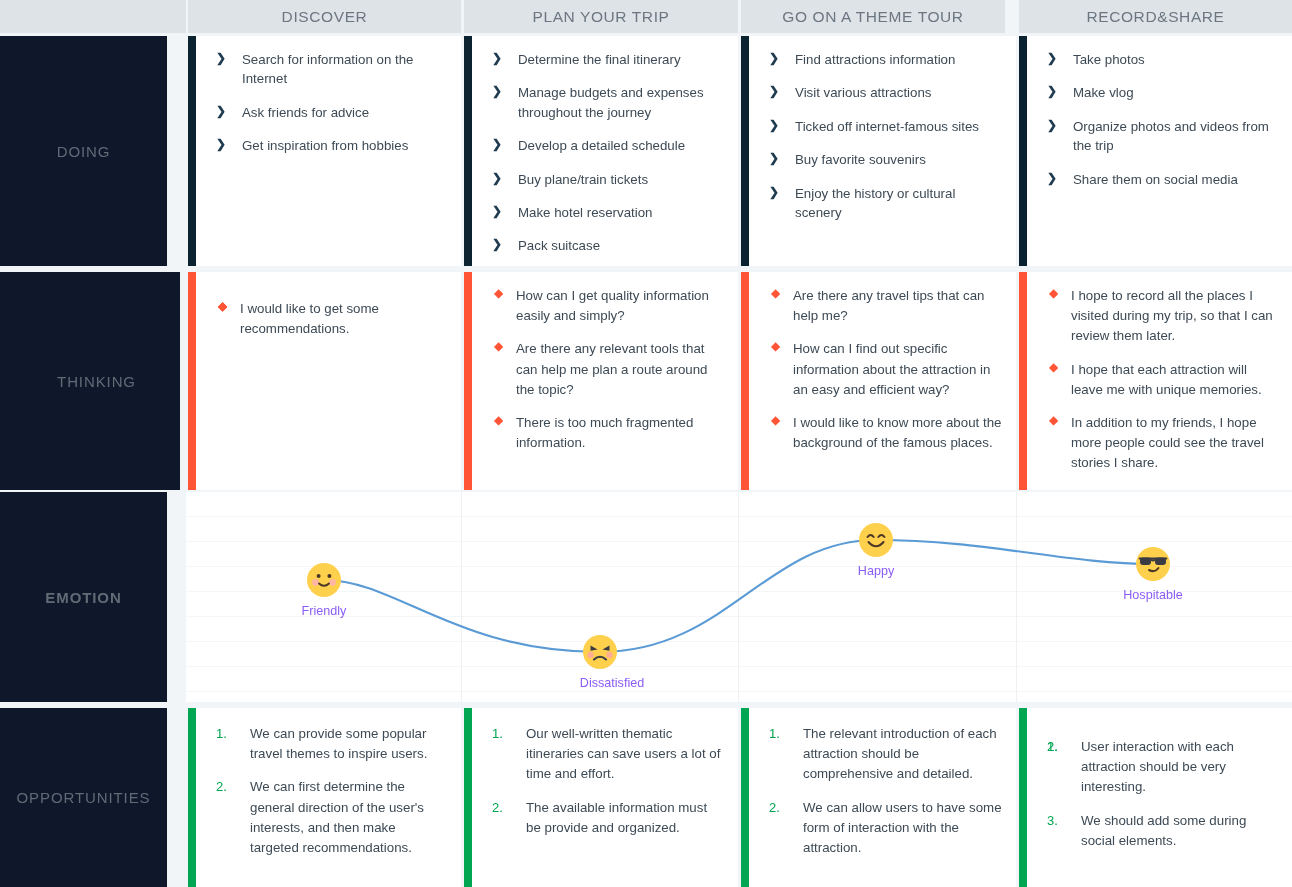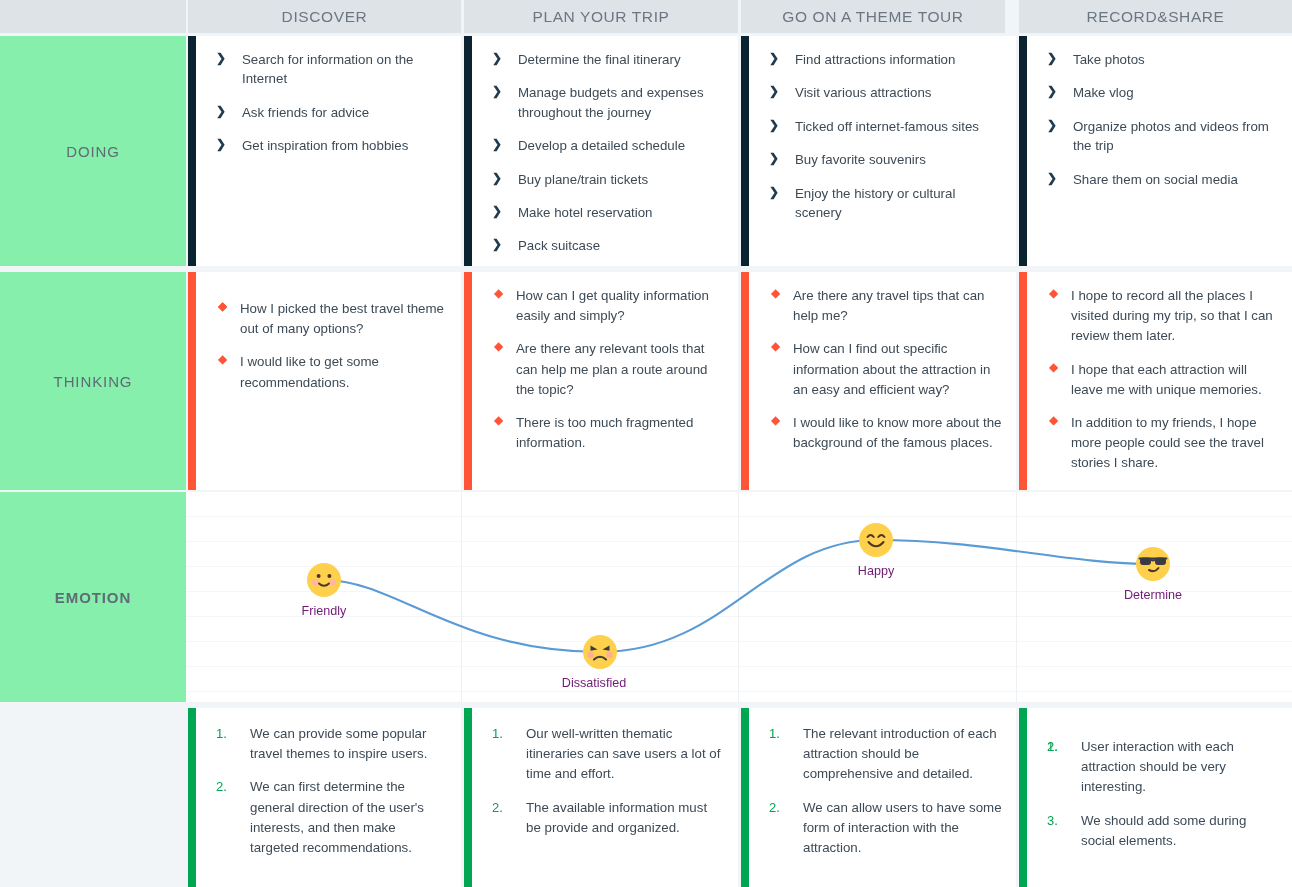--- a/index.html
+++ b/index.html
@@ -16,21 +16,21 @@
   .header-row{position:absolute;left:0;top:0;width:1292px;height:33px;}
   .header-corner{position:absolute;left:0;top:0;width:186px;height:33px;background:#dee3e8;}
   .header-cell{
     position:absolute;top:0;height:33px;background:#dee3e8;
     display:flex;align-items:center;justify-content:center;
     color:#6b7680;font-size:15.5px;letter-spacing:.6px;font-weight:400;
   }
 
   
   .rowlabel{
-    position:absolute;left:0;width:186px;background:#86efac;
+    position:absolute;left:0;width:167px;background:#0f172a;
     display:flex;align-items:center;justify-content:center;
     color:#5f6b75;font-size:15px;letter-spacing:.9px;text-align:center;
   }
 
   
   .cell{position:absolute;background:#ffffff;overflow:hidden;}
   .accent{position:absolute;left:0;top:0;width:8px;height:100%;}
   .cell-inner{position:absolute;left:8px;top:0;right:0;bottom:0;padding:14px 14px 8px 20px;box-sizing:border-box;}
 
   
@@ -59,39 +59,40 @@
   }
   ol.opps li .num{
     position:absolute;left:0;top:0;color:#00a651;font-size:13px;
   }
   .emotion-band{position:absolute;left:186px;top:492px;width:1106px;height:210px;background:#fff;overflow:hidden;}
   .gridline{position:absolute;left:0;width:100%;height:1px;background:#f4f6f8;}
   .vdiv{position:absolute;top:0;height:100%;width:1px;background:#eef1f4;}
   .emosvg{position:absolute;left:0;top:0;width:1106px;height:210px;}
   .emo-node{position:absolute;width:36px;height:36px;}
   .emo-label{
-    position:absolute;text-align:center;font-size:12.6px;color:#701a75;width:160px;
+    position:absolute;text-align:center;font-size:12.6px;color:#8b5cf6;width:160px;
   }
 </style>
 </head>
 <body>
 
 <div class="map">
 
   <div class="header-row">
     <div class="header-corner"></div>
     <div class="header-cell" style="left:188px;width:273px;">DISCOVER</div>
     <div class="header-cell" style="left:464px;width:274px;">PLAN YOUR TRIP</div>
     <div class="header-cell" style="left:741px;width:264px;">GO ON A THEME TOUR</div>
     <div class="header-cell" style="left:1019px;width:273px;">RECORD&amp;SHARE</div>
   </div>
 
   <div class="rowlabel" style="top:36px;height:230px;">DOING</div>
-  <div class="rowlabel" style="top:272px;height:218px;">THINKING</div>
+  <div class="rowlabel" style="top:272px;height:218px;padding-left:13px;">THINKING</div>
   <div class="rowlabel" style="top:492px;height:210px;font-weight:bold;">EMOTION</div>
+  <div class="rowlabel" style="top:708px;height:179px;">OPPORTUNITIES</div>
 
   <div class="cell" style="left:188px;top:36px;width:273px;height:230px;">
     <div class="accent" style="background:#0b2231;"></div>
     <div class="cell-inner">
         <ul class="doing">
       <li><span class="chev">❯</span><span>Search for information on the Internet</span></li>
       <li><span class="chev">❯</span><span>Ask friends for advice</span></li>
       <li><span class="chev">❯</span><span>Get inspiration from hobbies</span></li>
     </ul>
       </div>
@@ -134,21 +135,21 @@
       <li><span class="chev">❯</span><span>Share them on social media</span></li>
     </ul>
       </div>
   </div>
 
   <div class="cell" style="left:188px;top:272px;width:273px;height:218px;">
     <div class="accent" style="background:#ff5436;"></div>
     <div class="cell-inner">
         <ul class="think">
       <li><span class="dia">◆</span></li>
-      <li><span class="dia">◆</span><span>How I picked the best travel theme out of many options?</span></li>
+      <li><span class="dia">◆</span></li>
       <li><span class="dia">◆</span><span>I would like to get some recommendations.</span></li>
     </ul>
       </div>
   </div>
 
   <div class="cell" style="left:464px;top:272px;width:274px;height:218px;">
     <div class="accent" style="background:#ff5436;"></div>
     <div class="cell-inner">
         <ul class="think">
       <li><span class="dia">◆</span><span>How can I get quality information easily and simply?</span></li>
@@ -212,21 +213,21 @@
     <div class="emo-node" style="left:396px;top:142px;">
       <svg width="36" height="36" viewBox="0 0 36 36">
         <circle cx="18" cy="18" r="17" fill="#ffd04b"></circle>
         <circle cx="8.5" cy="21" r="3.2" fill="#ffa5a5" opacity=".8"></circle>
         <circle cx="27.5" cy="21" r="3.2" fill="#ffa5a5" opacity=".8"></circle>
         <path d="M8.5,11.5 L15.5,15.5 L8.5,16.8 Z" fill="#3b3b44"></path>
         <path d="M27.5,11.5 L20.5,15.5 L27.5,16.8 Z" fill="#3b3b44"></path>
         <path d="M12,25.5 Q18,20 24,25.5" stroke="#3b3b44" stroke-width="2.1" fill="none" stroke-linecap="round"></path>
       </svg>
     </div>
-    <div class="emo-label" style="left:328px;top:184px;">Dissatisfied</div>
+    <div class="emo-label" style="left:346px;top:184px;">Dissatisfied</div>
 
     <div class="emo-node" style="left:672px;top:30px;">
       <svg width="36" height="36" viewBox="0 0 36 36">
         <circle cx="18" cy="18" r="17" fill="#ffd04b"></circle>
         <path d="M9.5,15 Q12.6,11 15.7,15" stroke="#4a3728" stroke-width="2" fill="none" stroke-linecap="round"></path>
         <path d="M20.3,15 Q23.4,11 26.5,15" stroke="#4a3728" stroke-width="2" fill="none" stroke-linecap="round"></path>
         <path d="M10.5,20 Q18,28.5 25.5,20" stroke="#4a3728" stroke-width="2.1" fill="none" stroke-linecap="round"></path>
       </svg>
     </div>
     <div class="emo-label" style="left:610px;top:72px;">Happy</div>
@@ -234,21 +235,21 @@
     <div class="emo-node" style="left:949px;top:54px;">
       <svg width="36" height="36" viewBox="0 0 36 36">
         <circle cx="18" cy="18" r="17" fill="#ffd04b"></circle>
         <path d="M4.5,12.5 L31.5,12.5" stroke="#3b3b44" stroke-width="1.8" stroke-linecap="round"></path>
         <rect x="5" y="11.5" width="11" height="7.6" rx="3" fill="#3b3b44"></rect>
         <rect x="20" y="11.5" width="11" height="7.6" rx="3" fill="#3b3b44"></rect>
         <path d="M16,13.5 Q18,15.5 20,13.5" stroke="#3b3b44" stroke-width="2" fill="none"></path>
         <path d="M14,24 Q19.5,27 23.5,22" stroke="#4a3728" stroke-width="2" fill="none" stroke-linecap="round"></path>
       </svg>
     </div>
-    <div class="emo-label" style="left:887px;top:96px;">Determine</div>
+    <div class="emo-label" style="left:887px;top:96px;">Hospitable</div>
   </div>
 
   <div class="cell" style="left:188px;top:708px;width:273px;height:179px;">
     <div class="accent" style="background:#00a651;"></div>
     <div class="cell-inner" style="padding-top:16px;">
         <ol class="opps">
       <li><span class="num">1.</span><span>We can provide some popular travel themes to inspire users.</span></li>
       <li><span class="num">2.</span><span>We can first determine the general direction of the user's interests, and then make targeted recommendations.</span></li>
     </ol>
       </div>

